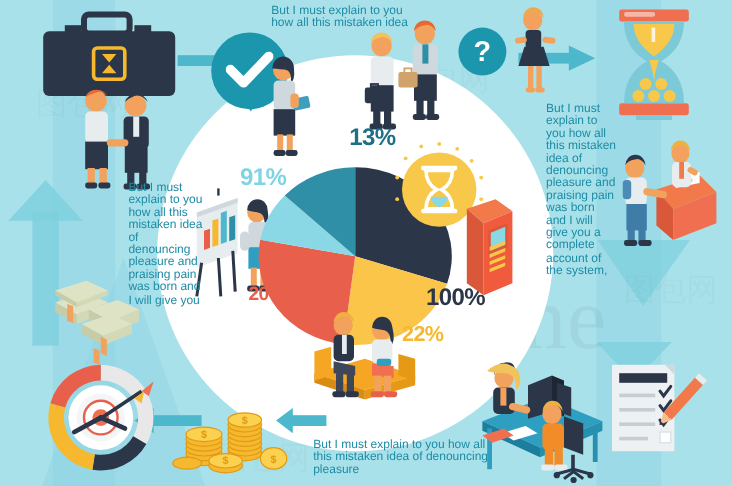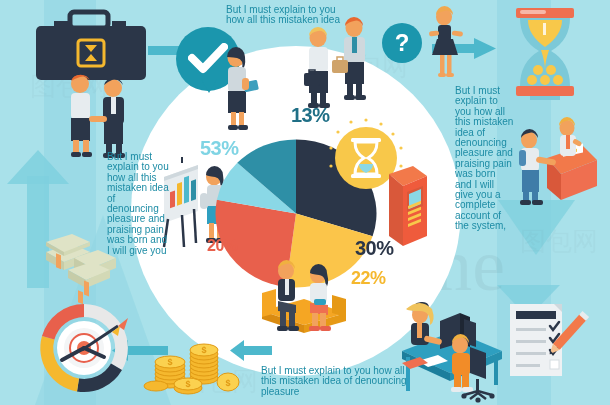--- a/index.html
+++ b/index.html
@@ -28,21 +28,21 @@
   #pie-wrap { position:absolute; left:206px; top:126px; width:180px; height:175px; }
   #pie-svg  { width:100%; height:100%; display:block; }
 
   .pct {
     position:absolute; font-weight:bold; letter-spacing:-.5px;
     font-family:"Liberation Sans", sans-serif;
   }
   .pct-13 { left:259px; top:104px; font-size:20px; color:#1f6f86;margin-left:32px; }
   .pct-15 { left:200px; top:137px; font-size:20px; color:#7fd4e4; }
   .pct-20 { left:207px; top:237px; font-size:16px; color:#e8604c; }
-  .pct-22 { left:351px; top:268px; font-size:18px; color:#f5b82e; }
+  .pct-22 { left:335px; top:268px; font-size:18px; color:#f5b82e; }
   .pct-30 { left:355px; top:237px; font-size:20px; color:#2b3648; }
 
   
   .badge { position:absolute; border-radius:50%; display:flex; align-items:center; justify-content:center; }
   #check-badge    { left:176px; top:27px;  width:64px; height:64px; background:#1b96ad; }
   #check-badge:after{ content:""; position:absolute; left:50%; top:52px; margin-left:-7px;
                       width:0;height:0;border-left:8px solid transparent;border-right:8px solid transparent;
                       border-top:14px solid #1b96ad; }
   #question-badge { left:382px; top:23px;  width:40px; height:40px; background:#1b96ad; }
   #hourglass-badge{ left:335px; top:127px; width:62px; height:62px; background:#f8c84a; }
@@ -316,24 +316,24 @@
         <path d="M0 0 L-11.5 91.3 A92 92 0 0 1 -90.4 -17.1 Z" fill="#e8604c"></path>
 
         <path d="M0 0 L-90.4 -17.1 A92 92 0 0 1 -67.1 -62.9 Z" fill="#8ad8e6"></path>
 
         <path d="M0 0 L-67.1 -62.9 A92 92 0 0 1 0 -92 Z" fill="#2e8fa6"></path>
       </g>
     </svg>
   </div>
 
   <div class="pct pct-13">13%</div>
-  <div class="pct pct-15">53%</div>
+  <div class="pct pct-15">91%</div>
   <div class="pct pct-20">20%</div>
   <div class="pct pct-22">22%</div>
-  <div class="pct pct-30">30%</div>
+  <div class="pct pct-30">100%</div>
 
   <div class="badge" id="hourglass-badge">
     <svg width="34" height="40" viewBox="0 0 34 40">
       <rect x="2" y="0" width="30" height="4" rx="1.5" fill="#ffffff"></rect>
       <rect x="2" y="36" width="30" height="4" rx="1.5" fill="#ffffff"></rect>
       <path d="M6 4 h22 q0 11 -9 16 q9 5 9 16 h-22 q0 -11 9 -16 q-9 -5 -9 -16z" fill="none" stroke="#ffffff" stroke-width="3"></path>
       <path d="M10 26 h14 q0 6 -7 9 q-7 -3 -7 -9z" fill="#8ad8e6"></path>
     </svg>
   </div>
   <svg class="art" style="left:326px;top:118px;width:80px;height:80px;">

